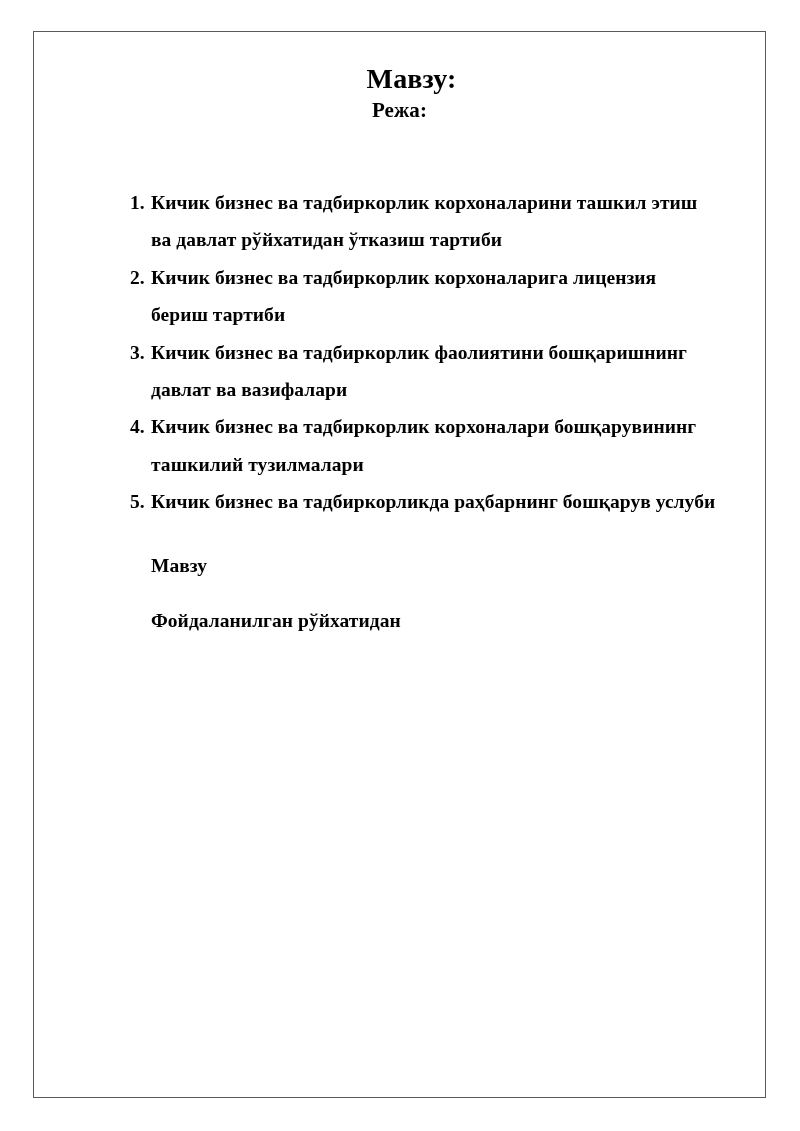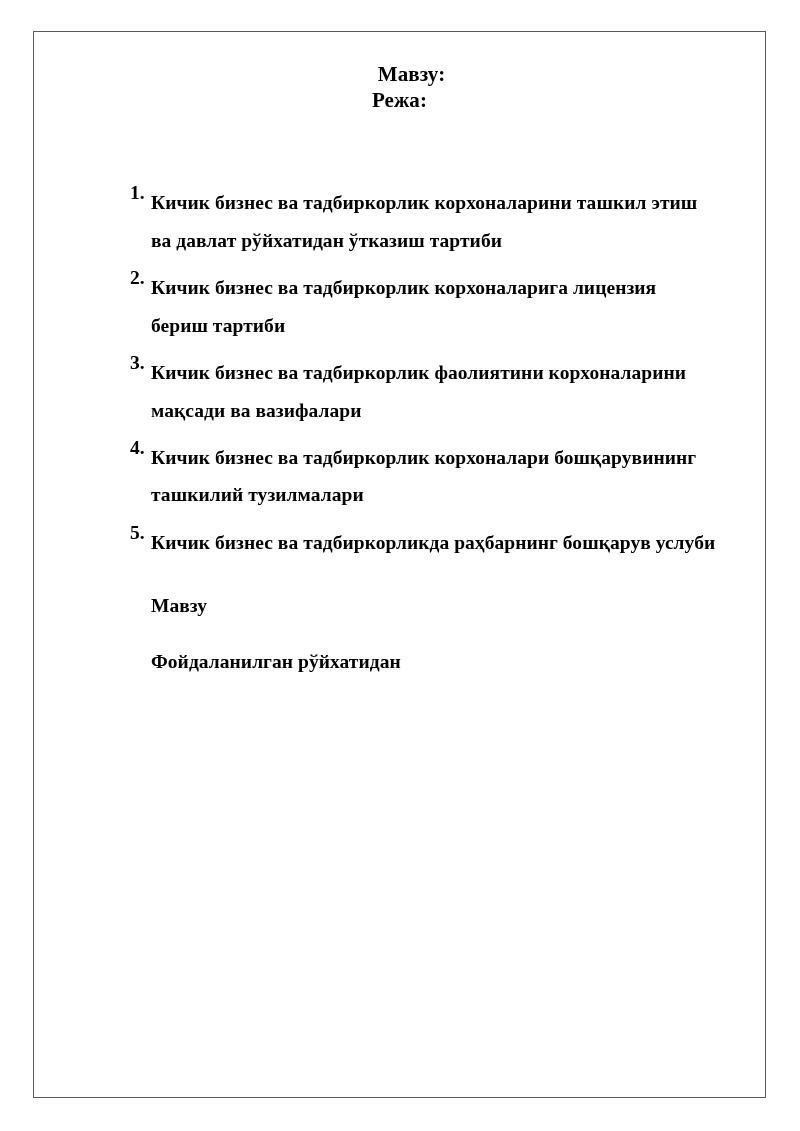--- a/index.html
+++ b/index.html
@@ -48,21 +48,21 @@
     box-sizing: border-box;
     padding: 0;
   }
 
   
   .title-block {
     margin-top: 29px;
     text-align: center;
   }
   .doc-subject-label {
-    font-size: 21px;
+    font-size: 28px;
     font-weight: bold;
     line-height: 1.35;
     letter-spacing: 0.1px;
     padding-left: 24px;
   }
   .doc-title {
     margin-top: 17px;
     font-size: 21px;
     font-weight: bold;
     line-height: 1.78;
@@ -97,21 +97,20 @@
   }
   .plan-item-number {
     flex: 0 0 auto;
     width: 21px;
     text-align: left;
     white-space: nowrap;
   }
   .plan-item-text {
     flex: 1 1 auto;
     text-align: left;
-    margin-top: 10px;
   }
 
   
   .plan-extras {
     margin: 0;
     padding: 0;
     list-style: none;
     margin-top: 26px;
   }
   .plan-extra-item {
@@ -146,21 +145,21 @@
       <li class="plan-item">
         <span class="plan-item-number">1.</span>
         <span class="plan-item-text">Кичик бизнес ва тадбиркорлик корхоналарини ташкил этиш ва давлат рўйхатидан ўтказиш тартиби</span>
       </li>
       <li class="plan-item">
         <span class="plan-item-number">2.</span>
         <span class="plan-item-text">Кичик бизнес ва тадбиркорлик корхоналарига лицензия бериш тартиби</span>
       </li>
       <li class="plan-item">
         <span class="plan-item-number">3.</span>
-        <span class="plan-item-text">Кичик бизнес ва тадбиркорлик фаолиятини корхоналарини мақсади ва вазифалари</span>
+        <span class="plan-item-text">Кичик бизнес ва тадбиркорлик фаолиятини бошқаришнинг давлат ва вазифалари</span>
       </li>
       <li class="plan-item">
         <span class="plan-item-number">4.</span>
         <span class="plan-item-text">Кичик бизнес ва тадбиркорлик корхоналари бошқарувининг ташкилий тузилмалари</span>
       </li>
       <li class="plan-item">
         <span class="plan-item-number">5.</span>
         <span class="plan-item-text">Кичик бизнес ва тадбиркорликда раҳбарнинг бошқарув услуби</span>
       </li>
     </ol>

